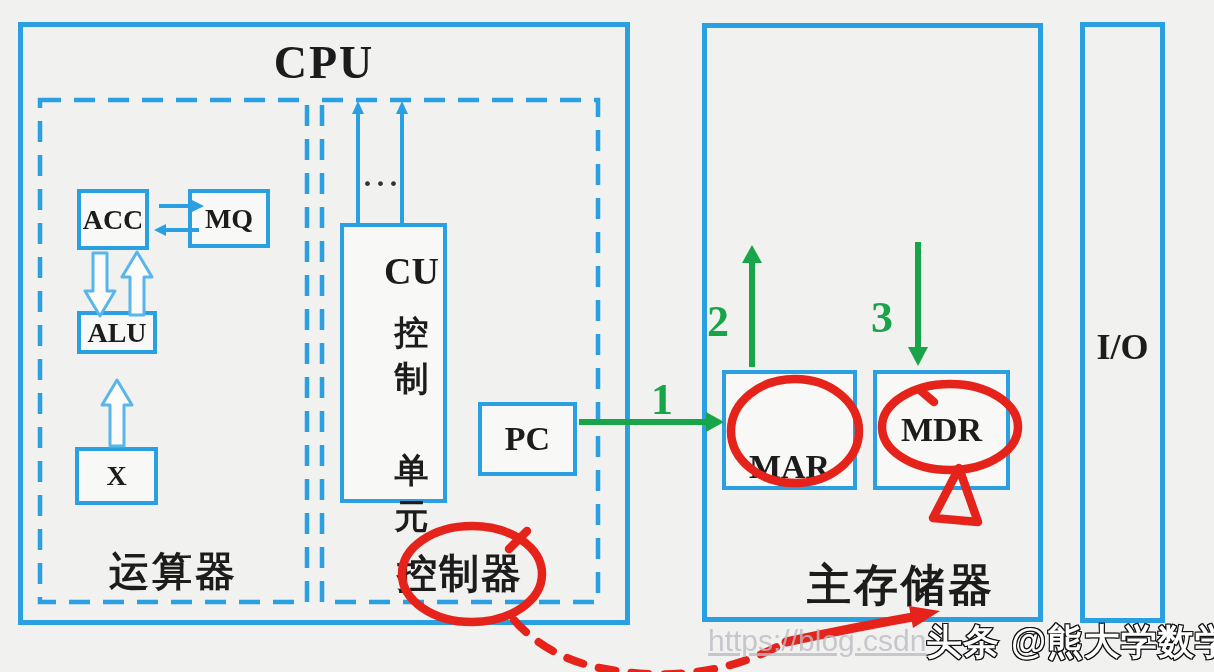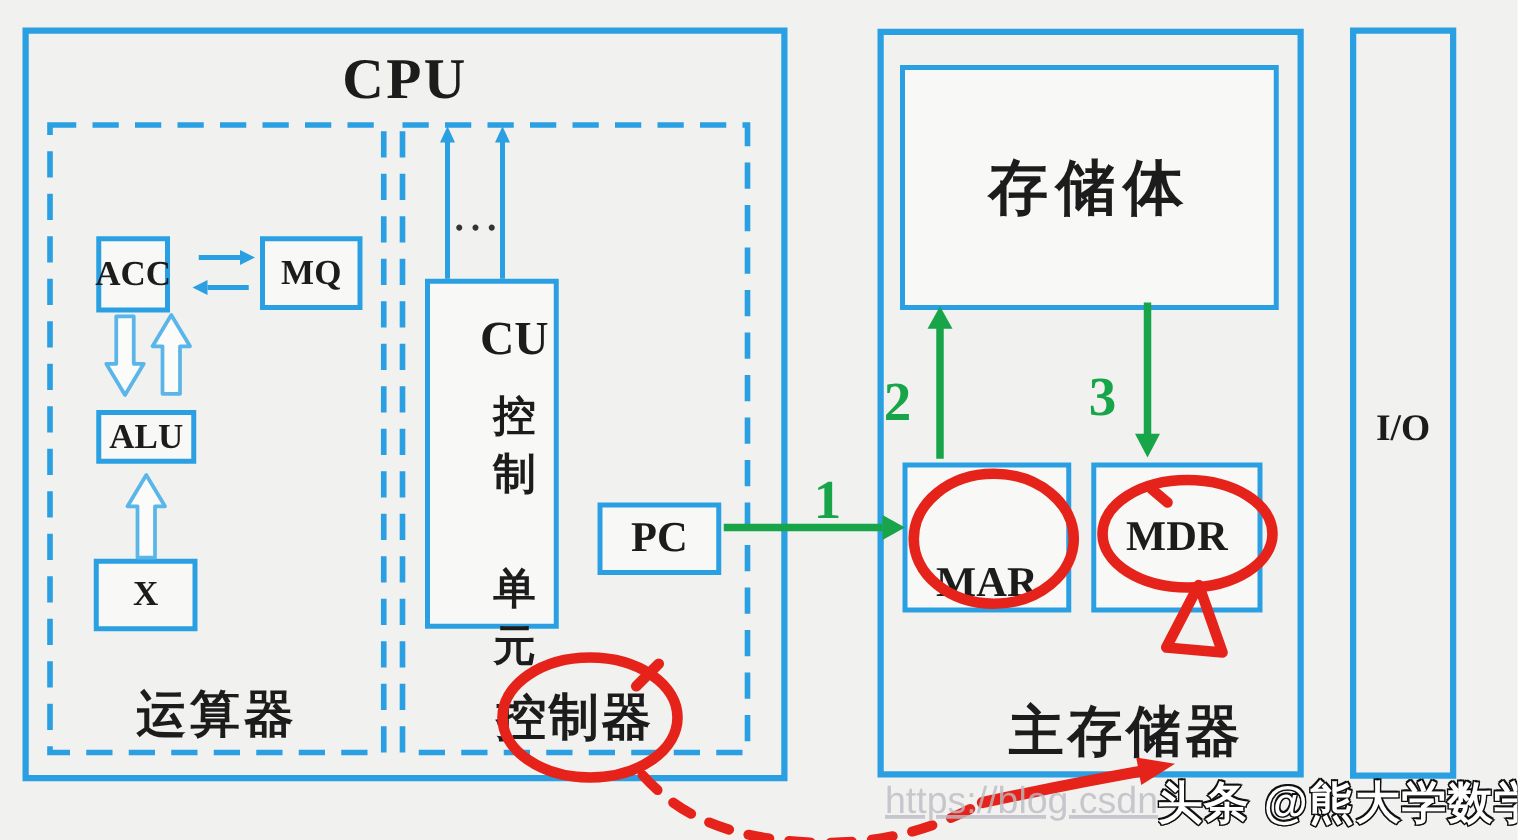--- a/index.html
+++ b/index.html
@@ -36,55 +36,52 @@
 
   <div class="abs outer-box" style="left:18px;top:22px;width:612px;height:603px;"></div>
   <div class="abs outer-box" style="left:702px;top:23px;width:341px;height:599px;"></div>
   <div class="abs outer-box" style="left:1080px;top:22px;width:85px;height:601px;"></div>
 
   <div class="abs cpu-title" style="left:18px;top:36px;width:612px;">CPU</div>
   <div class="abs zone-lbl" style="left:40px;top:544px;width:267px;">运算器</div>
   <div class="abs zone-lbl" style="left:322px;top:546px;width:276px;letter-spacing:2px;">控制器</div>
   <div class="abs zone-lbl" style="left:702px;top:556px;width:398px;font-size:44px;">主存储器</div>
 
-  <div class="abs comp-box" style="left:77px;top:189px;width:59px;height:61px;">
+  <div class="abs comp-box" style="left:77px;top:189px;width:72px;height:61px;">
     <span class="lbl serif-lbl" style="font-size:28px;">ACC</span>
   </div>
-  <div class="abs comp-box" style="left:208px;top:189px;width:82px;height:59px;">
+  <div class="abs comp-box" style="left:188px;top:189px;width:82px;height:59px;">
     <span class="lbl serif-lbl" style="font-size:28px;">MQ</span>
   </div>
-  <div class="abs comp-box" style="left:77px;top:328px;width:80px;height:43px;">
+  <div class="abs comp-box" style="left:77px;top:311px;width:80px;height:43px;">
     <span class="lbl serif-lbl" style="font-size:28px;">ALU</span>
   </div>
   <div class="abs comp-box" style="left:75px;top:447px;width:83px;height:58px;">
     <span class="lbl serif-lbl" style="font-size:28px;">X</span>
   </div>
 
   <div class="abs comp-box" style="left:340px;top:223px;width:107px;height:280px;flex-direction:column;justify-content:flex-start;padding-left:36px;">
     <span class="lbl serif-lbl" style="font-size:38px;margin-top:22px;">CU</span>
     <span class="lbl" style="font-size:34px;margin-top:17px;font-weight:600;">控制</span>
     <span class="lbl" style="font-size:34px;margin-top:46px;font-weight:600;">单元</span>
   </div>
   <div class="abs dots" style="left:360px;top:166px;width:44px;">···</div>
-  <div class="abs comp-box" style="left:478px;top:402px;width:99px;height:58px;">
+  <div class="abs comp-box" style="left:478px;top:402px;width:99px;height:74px;">
     <span class="lbl serif-lbl" style="font-size:34px;">PC</span>
   </div>
 
-  <div class="abs comp-box" style="left:720px;top:52px;width:303px;height:196px;">
-    <span class="lbl" style="font-size:48px;letter-spacing:6px;font-weight:600;">存储体</span>
-  </div>
   <div class="abs comp-box" style="left:722px;top:370px;width:135px;height:120px;align-items:flex-end;">
     <span class="lbl serif-lbl" style="font-size:34px;">MAR</span>
   </div>
   <div class="abs comp-box" style="left:873px;top:370px;width:137px;height:120px;">
     <span class="lbl serif-lbl" style="font-size:34px;">MDR</span>
   </div>
 
   <div class="abs" style="left:1080px;top:326px;width:85px;text-align:center;">
-    <span class="lbl serif-lbl" style="font-size:30px;">I/O</span>
+    <span class="lbl serif-lbl" style="font-size:36px;">I/O</span>
   </div>
 
   <div class="abs step-num" style="left:642px;top:374px;width:40px;">1</div>
   <div class="abs step-num" style="left:698px;top:296px;width:40px;">2</div>
   <div class="abs step-num" style="left:862px;top:292px;width:40px;">3</div>
 
   <svg class="overlay" viewBox="0 0 1214 672">
 
     <rect class="dash" x="40" y="100" width="267" height="502"></rect>
     <rect class="dash" x="322" y="100" width="276" height="502"></rect>

